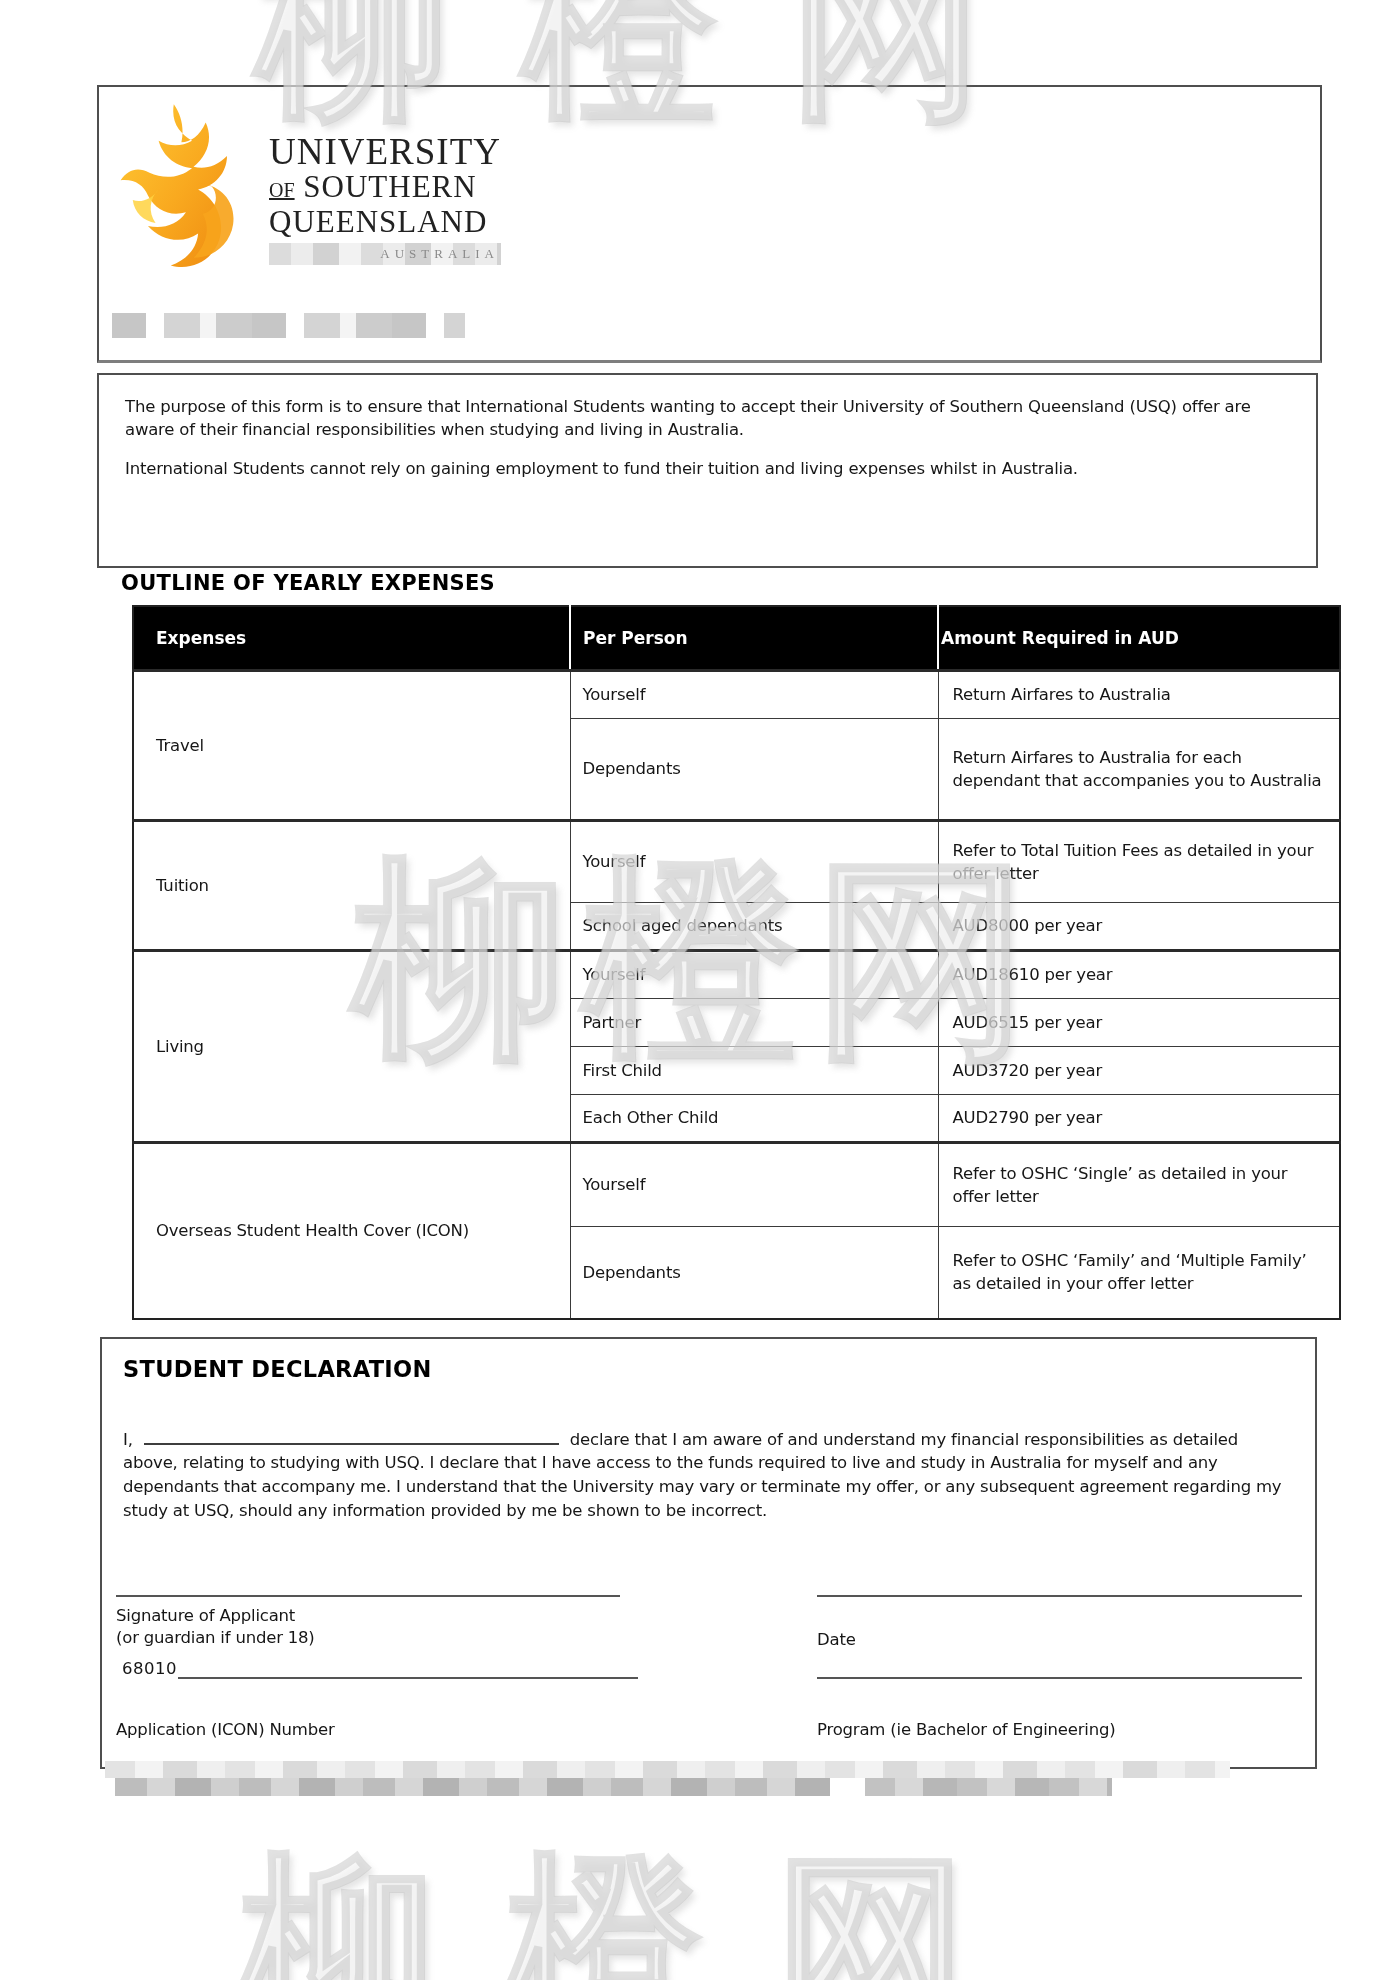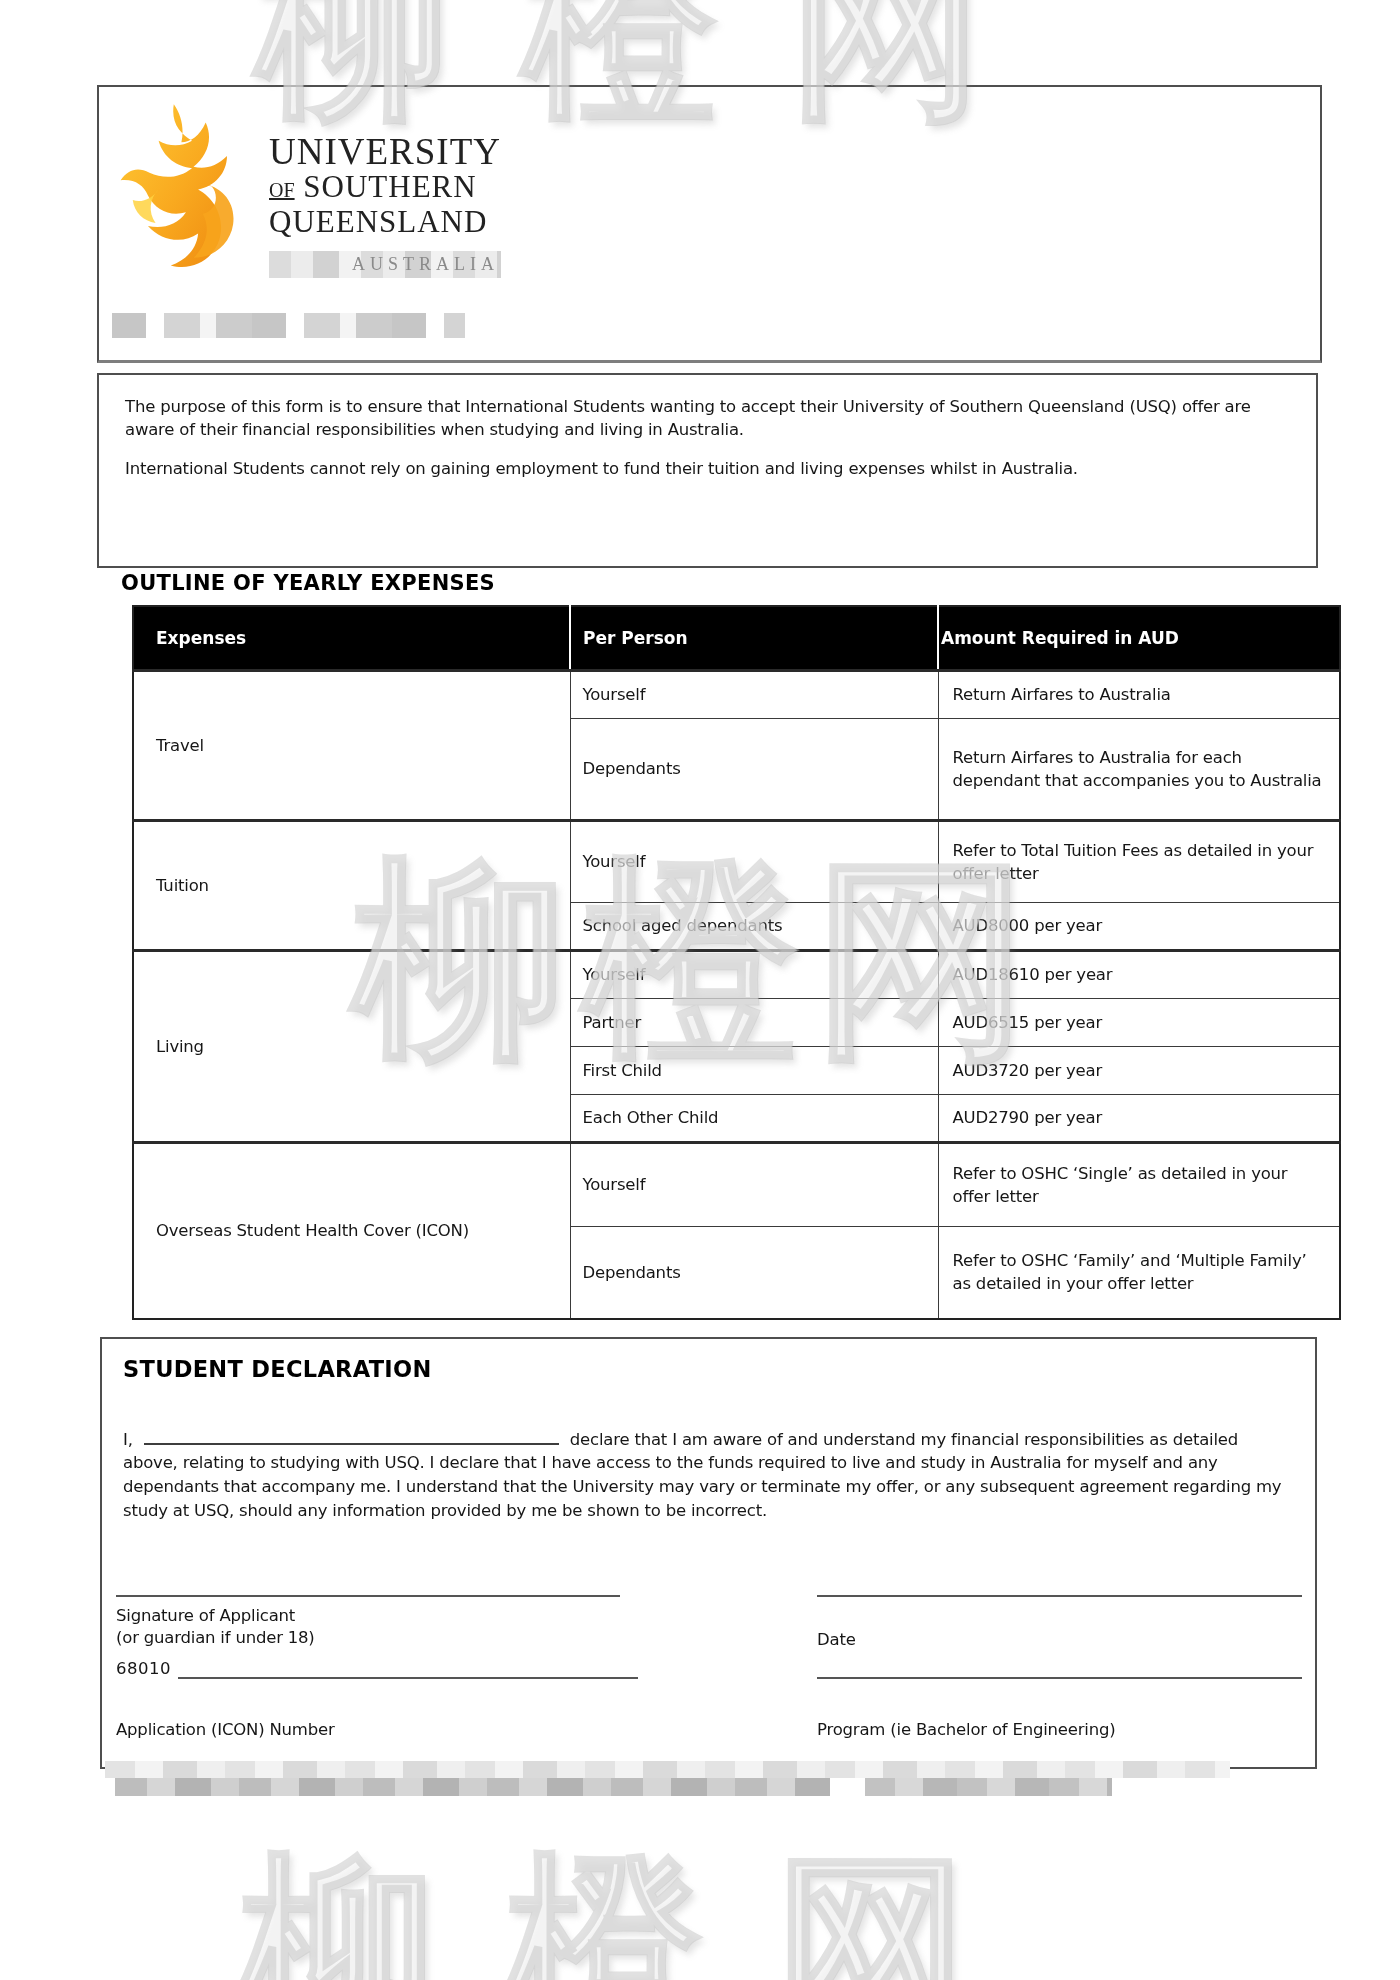--- a/index.html
+++ b/index.html
@@ -25,21 +25,21 @@
     position:absolute;left:97px;top:85px;width:1221px;height:273px;
     border:2px solid #4f4f4f;border-bottom:3px solid #7e7e7e;background:#fff;
   }
   .logo-mark{position:absolute;left:14px;top:14px;}
   .logo-text{position:absolute;left:170px;top:46px;font-family:"Liberation Serif","DejaVu Serif",serif;color:#222;}
   .logo-text .l1{font-size:37px;letter-spacing:1px;line-height:1.0;}
   .logo-text .l2{font-size:31px;letter-spacing:1px;line-height:1.12;}
   .logo-text .l2 .of{font-size:20px;text-decoration:underline;letter-spacing:0;}
   .logo-text .l3{font-size:31px;letter-spacing:1px;line-height:1.12;}
   .logo-text .l4{
-    font-size:18px;letter-spacing:5px;color:#8a8a8a;text-align:right;margin-top:12px;
+    font-size:13px;letter-spacing:5px;color:#8a8a8a;text-align:right;margin-top:4px;
     padding:3px 2px;filter:blur(0.4px);
     background:repeating-linear-gradient(90deg,#dcdcdc 0 22px,#ececec 22px 44px,#d2d2d2 44px 70px,#f2f2f2 70px 92px);
   }
   .doc-title{
     position:absolute;left:455px;top:110px;width:740px;text-align:center;
     font-size:35px;font-weight:bold;color:#111;letter-spacing:0.5px;
   }
   .redact{position:absolute;z-index:3;}
   .redact-logo{
     left:112px;top:313px;width:353px;height:25px;
@@ -225,21 +225,21 @@
 
   <div class="sig-line" style="left:14px;top:256px;width:504px;"></div>
   <div class="sig-line" style="left:715px;top:256px;width:485px;"></div>
 
   <div class="sig-label" style="left:14px;top:266px;">
     <span>Signature of Applicant</span><br>
     <span>(or guardian if under 18)</span>
   </div>
   <div class="sig-label" style="left:715px;top:290px;">Date</div>
 
-  <div class="icon-prefix" style="left:14px;top:320px;">68010</div>
+  <div class="icon-prefix" style="left:20px;top:320px;">68010</div>
   <div class="sig-line" style="left:76px;top:338px;width:460px;"></div>
   <div class="sig-line" style="left:715px;top:338px;width:485px;"></div>
 
   <div class="sig-label" style="left:14px;top:380px;">Application (ICON) Number</div>
   <div class="sig-label" style="left:715px;top:380px;">Program (ie Bachelor of Engineering)</div>
 </div>
 
 <div class="redact redact-bottom-light"></div>
 <div class="redact redact-bottom-dark-a"></div>
 <div class="redact redact-bottom-dark-b"></div>

